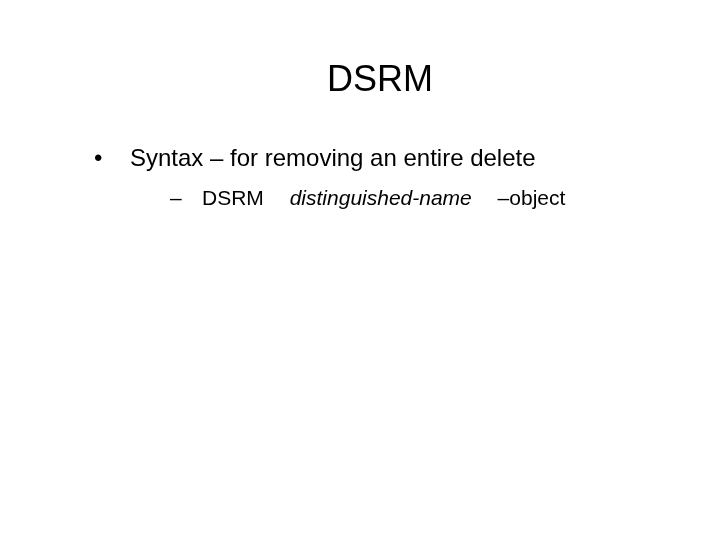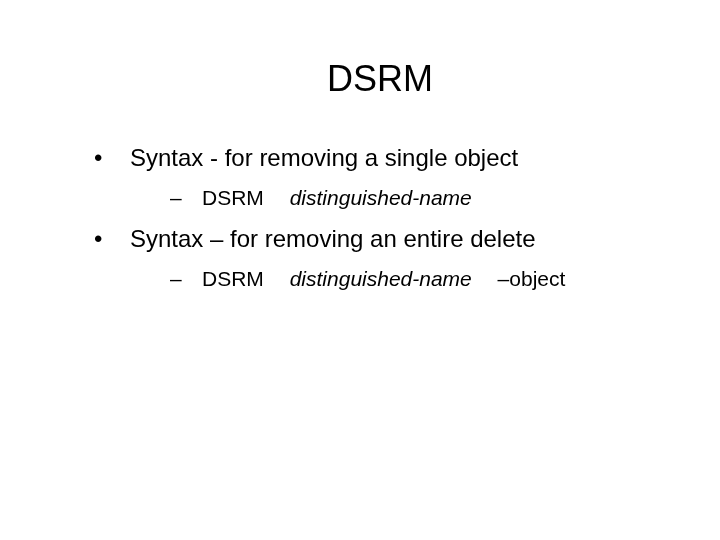--- a/index.html
+++ b/index.html
@@ -54,28 +54,20 @@
   }
   .italic { font-style: italic; }
 </style>
 </head>
 <body>
 
 <h1 class="title">DSRM</h1>
 
 <ul class="main">
   <li>
-    <span>Syntax  - for removing a single object</span>
-    <ul class="sub">
-      <li>
-        <span>DSRM </span><span class="italic">distinguished-name</span><span></span>
-      </li>
-    </ul>
-  </li>
-  <li>
     <span>Syntax – for removing an entire delete</span>
     <ul class="sub">
       <li>
         <span>DSRM </span><span class="italic">distinguished-name</span><span> –object</span>
       </li>
     </ul>
   </li>
 </ul>
 
 </body></html>

